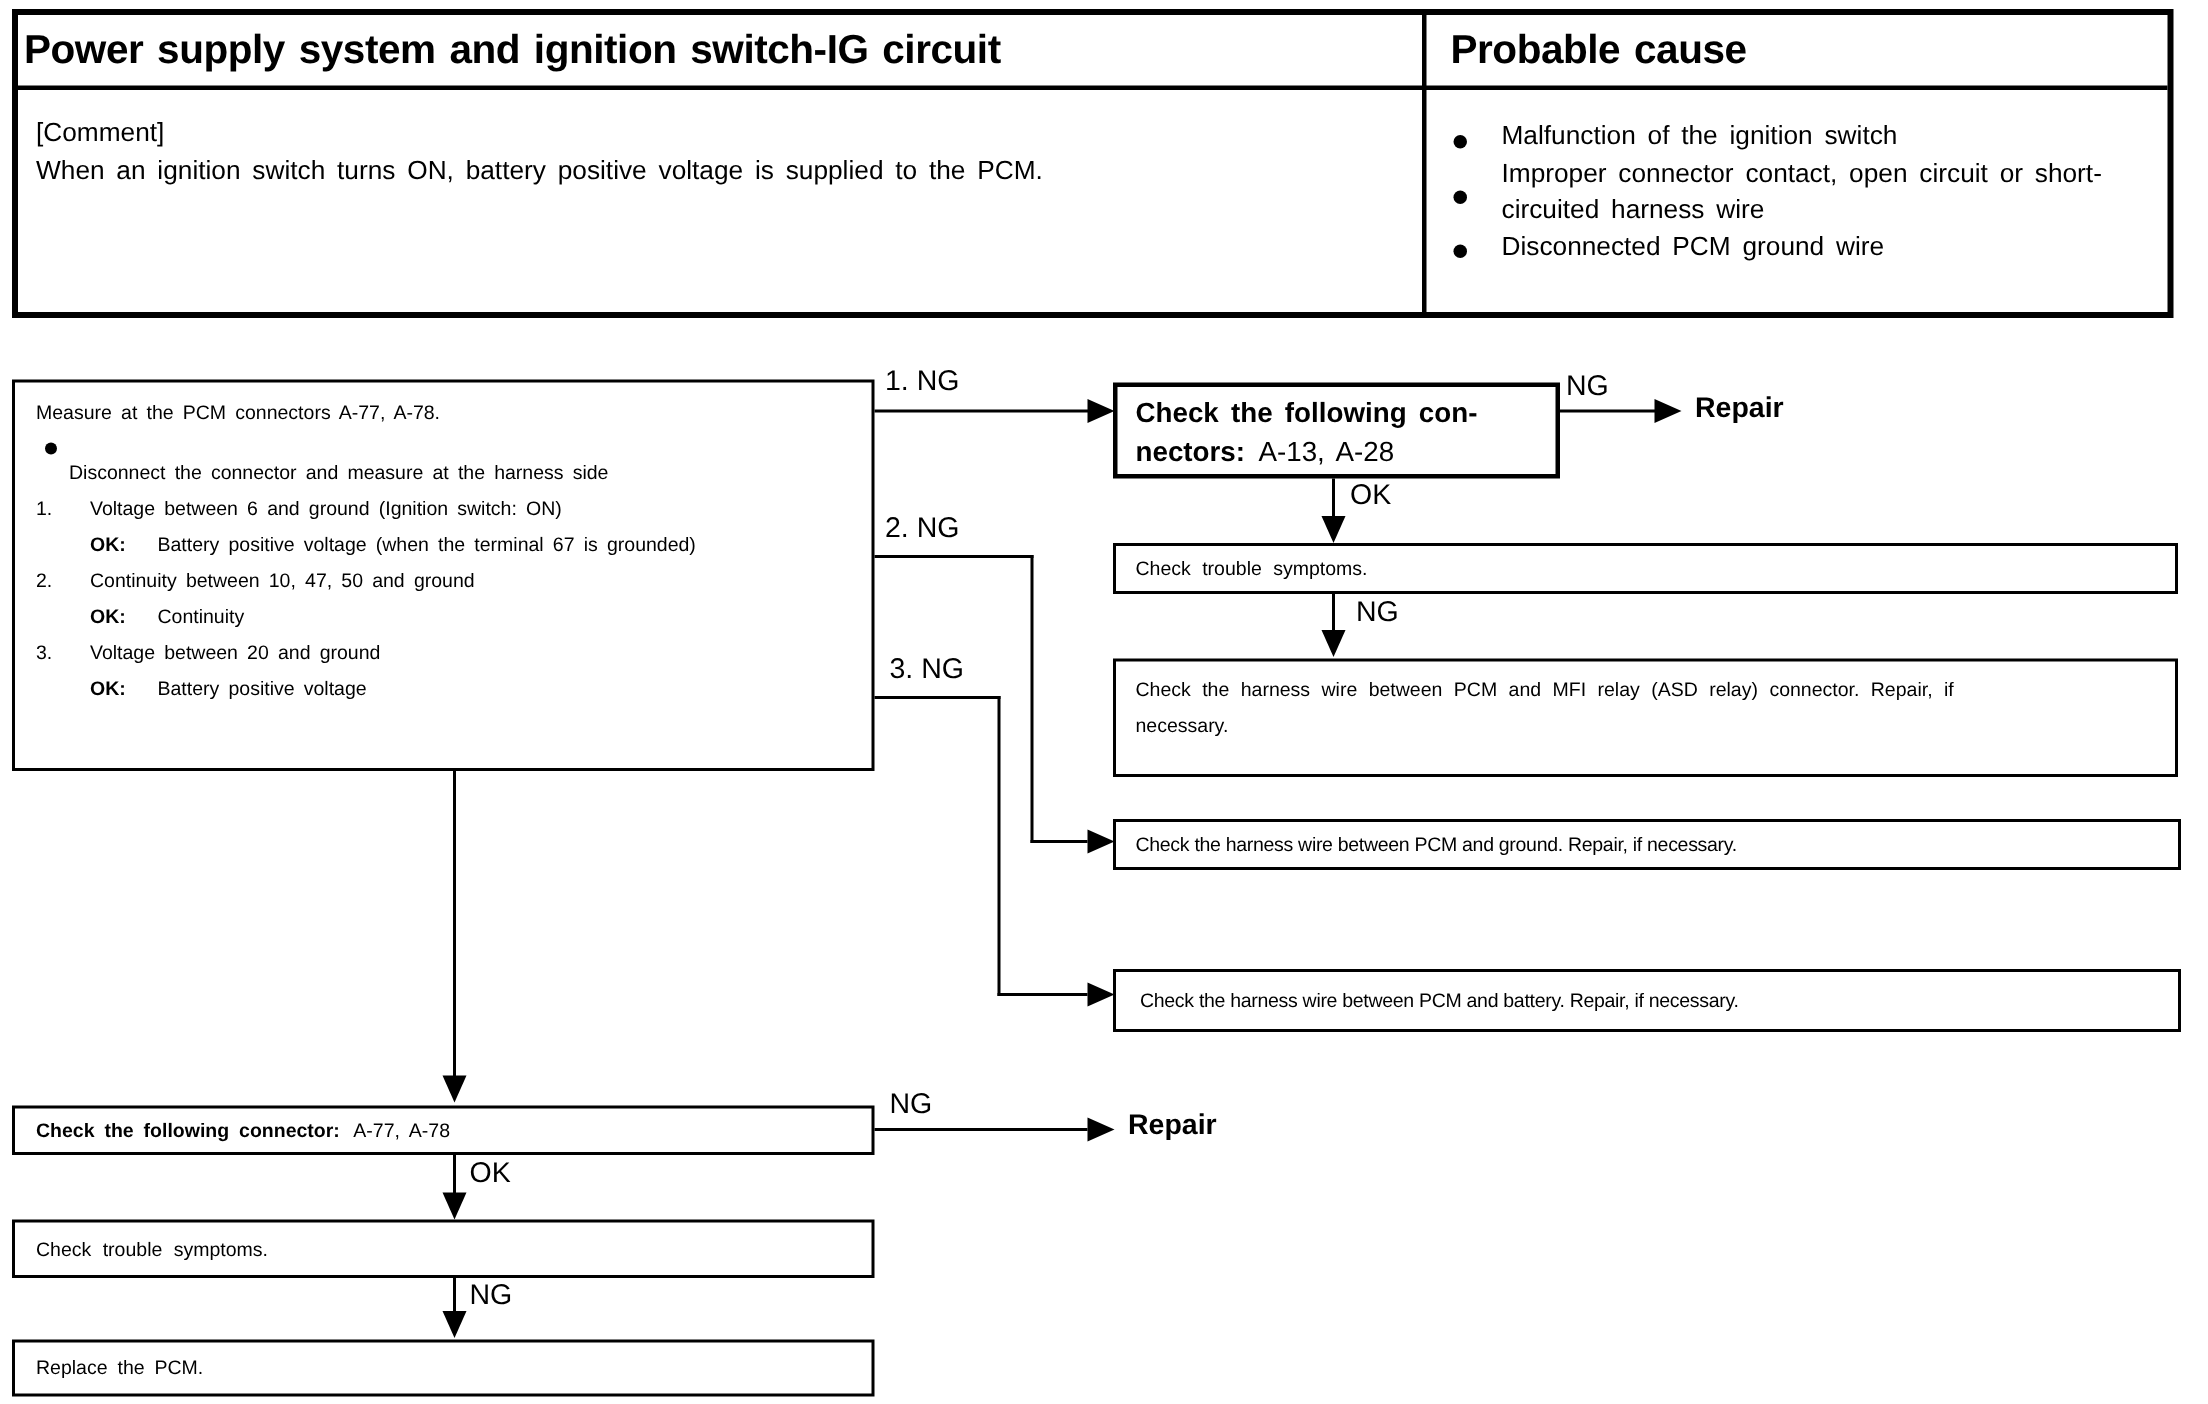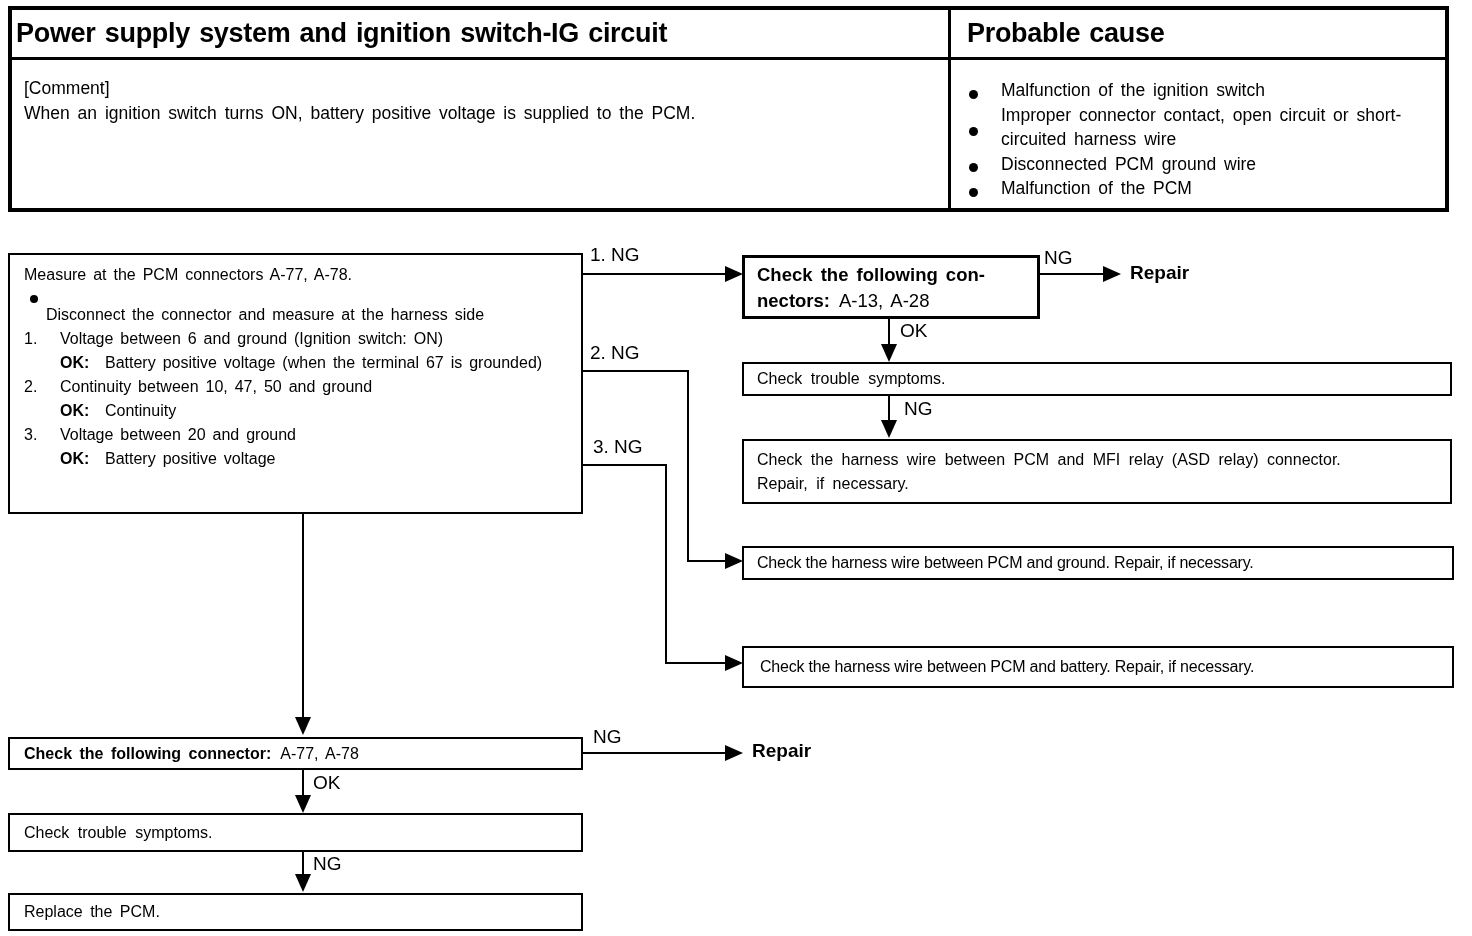--- a/index.html
+++ b/index.html
@@ -18,35 +18,35 @@
   .cell.hL{border-bottom:3px solid #000;display:flex;align-items:center;padding-left:4px;}
   .cell.hR{border-bottom:3px solid #000;border-left:3px solid #000;display:flex;align-items:center;padding-left:16px;}
   .cell.bL{padding:16px 14px 0 12px;}
   .cell.bR{border-left:3px solid #000;padding:18px 10px 0 14px;}
   .tblTitle{font-size:27px;font-weight:bold;letter-spacing:-0.3px;word-spacing:2px;}
   .comment{font-size:17.5px;line-height:25px;word-spacing:3px;}
   .causes{list-style:none;margin:0;padding:0;font-size:17.5px;line-height:24.5px;word-spacing:3px;}
   .causes li{display:flex;align-items:center;}
   .causes .dot{width:9px;height:9px;border-radius:50%;background:#000;margin:8px 23px 0 4px;flex-shrink:0;}
   
-  .box{position:absolute;border:2px solid #000;background:#fff;box-sizing:border-box;font-size:16px;line-height:24px;}
+  .box{position:absolute;border:2px solid #000;background:#fff;box-sizing:border-box;font-size:13px;line-height:24px;}
   .measure{left:8px;top:253px;width:575px;height:261px;padding:8px 12px 0 14px;word-spacing:2.5px;}
   .measure .bline{display:flex;flex-direction:column;}
   .measure .bdot{width:8px;height:8px;border-radius:50%;background:#000;margin:8px 0 0 6px;flex-shrink:0;}
   .measure .btext{margin-left:22px;max-width:472px;}
   .step{display:flex;}
   .step .num{width:36px;flex-shrink:0;}
   .step .sbody{flex:1;}
   .okline{display:flex;}
   .okline .oklabel{width:45px;flex-shrink:0;font-weight:bold;}
   .okline .oktext{flex:1;}
   .a13{left:742px;top:255px;width:298px;height:64px;border-width:3px;padding:4px 10px 0 12px;font-size:18.5px;font-weight:bold;line-height:26px;word-spacing:3px;}
   .a13 .val{font-weight:normal;margin-left:9px;}
   .troubleTop{left:742px;top:362px;width:710px;height:34px;display:flex;align-items:center;padding-left:13px;word-spacing:4px;}
-  .mfi{left:742px;top:439px;width:710px;height:65px;padding:7px 0 0 13px;word-spacing:4px;}
+  .mfi{left:742px;top:439px;width:710px;height:79px;padding:7px 0 0 13px;word-spacing:4px;}
   .mfi .txt{max-width:608px;}
   .groundB{left:742px;top:546px;width:712px;height:34px;display:flex;align-items:center;padding-left:13px;letter-spacing:-0.2px;}
   .batteryB{left:742px;top:646px;width:712px;height:42px;display:flex;align-items:center;padding-left:16px;letter-spacing:-0.2px;}
   .conn2{left:8px;top:737px;width:575px;height:33px;display:flex;align-items:center;padding-left:14px;font-weight:bold;word-spacing:3px;}
   .conn2 .val{font-weight:normal;margin-left:9px;}
   .troubleBot{left:8px;top:813px;width:575px;height:39px;display:flex;align-items:center;padding-left:14px;word-spacing:4px;}
   .replace{left:8px;top:893px;width:575px;height:38px;display:flex;align-items:center;padding-left:14px;word-spacing:3px;}
   
   .hl{position:absolute;height:2px;background:#000;}
   .vl{position:absolute;width:2px;background:#000;}
@@ -78,24 +78,20 @@
             <span>Malfunction of the ignition switch</span>
           </li>
         <li>
             <span class="dot"></span>
             <span>Improper connector contact, open circuit or short-circuited harness wire</span>
           </li>
         <li>
             <span class="dot"></span>
             <span>Disconnected PCM ground wire</span>
           </li>
-        <li>
-            <span class="dot"></span>
-            <span>Malfunction of the PCM</span>
-          </li>
       </ul>
     </div>
   </div>
 
   <div class="box measure">
     <div>Measure at the PCM connectors A-77, A-78.</div>
     <div class="bline">
       <span class="bdot"></span>
       <span class="btext">Disconnect the connector and measure at the harness side</span>
     </div>

